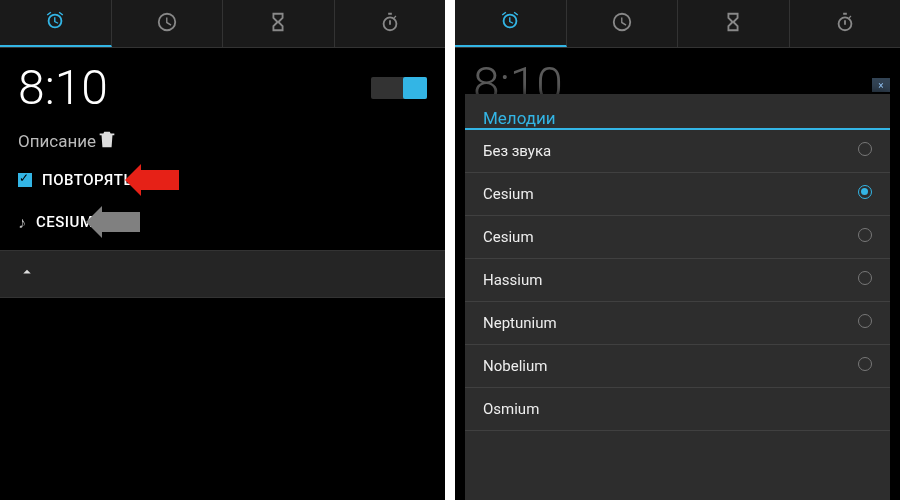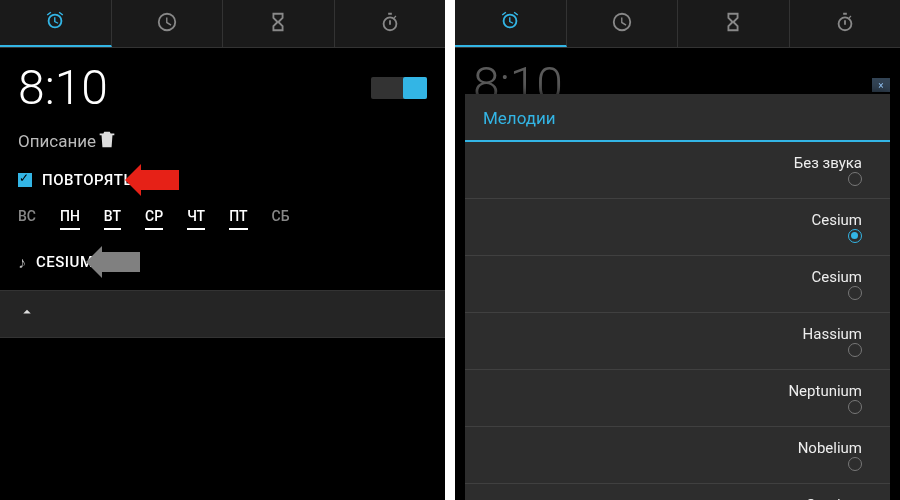--- a/index.html
+++ b/index.html
@@ -41,23 +41,23 @@
     .ringtone-row { display: flex; align-items: center; margin-top: 22px; }
     .note-icon { color: #bbb; margin-right: 10px; font-size: 16px; }
     .ringtone-label { color: #fff; font-size: 15px; font-weight: 500; letter-spacing: 0.5px; }
     .collapse-bg { background: #252525; padding: 12px 18px; margin: 0 -18px; border-top: 1px solid #333; border-bottom: 1px solid #333;}
     
     
     .right-bg-time { position: absolute; top: 56px; left: 18px; color: #5a5a5a; font-size: 48px; font-weight: 300; }
     .right-close { position: absolute; top: 78px; right: 10px; width: 18px; height: 14px; background: #345; color: #9cf; font-size: 10px; display: flex; align-items: center; justify-content: center; }
     
     .dialog { position: absolute; top: 94px; left: 10px; right: 10px; bottom: 0; background: #2d2d2d; box-shadow: 0 0 12px rgba(0,0,0,0.8); }
-    .dialog-title { color: #33b5e5; font-size: 17px; padding: 14px 18px 12px; border-bottom: 2px solid #33b5e5; }
+    .dialog-title { color: #33b5e5; font-size: 17px; padding: 14px 18px 0; border-bottom: 2px solid #33b5e5; }
     .melody-list { }
-    .melody-item { display: flex; align-items: flex-end; justify-content: space-between; padding: 12px 28px; border-bottom: 1px solid #404040; flex-direction: column; }
+    .melody-item { display: flex; align-items: flex-start; justify-content: space-between; padding: 12px 18px; border-bottom: 1px solid #404040; }
     .melody-label { color: #eee; font-size: 15px; }
     .radio { width: 14px; height: 14px; border: 1.5px solid #777; border-radius: 50%; position: relative; }
     .radio.sel { border-color: #33b5e5; }
     .radio.sel::after { content: ""; position: absolute; top: 2px; left: 2px; width: 7px; height: 7px; background: #33b5e5; border-radius: 50%; }
     
     .trash-icon svg, .chevron-icon svg { fill: #ddd; }
   </style>
 </head>
 <body>
 
@@ -109,29 +109,20 @@
           </svg>
       </span>
     </div>
 
     <div class="repeat-row">
       <div class="checkbox"></div>
       <div class="repeat-label">ПОВТОРЯТЬ</div>
       <div class="arrow-red"></div>
     </div>
 
-    <div class="days-row">
-      <div class="day">ВС</div>
-      <div class="day sel">ПН</div>
-      <div class="day sel">ВТ</div>
-      <div class="day sel">СР</div>
-      <div class="day sel">ЧТ</div>
-      <div class="day sel">ПТ</div>
-      <div class="day">СБ</div>
-    </div>
 
     <div class="ringtone-row">
       <span class="note-icon">♪</span>
       <div class="ringtone-label">CESIUM</div>
       <div class="arrow-grey"></div>
     </div>
 
     <div class="collapse-bg" style="margin-top:18px;">
       <span class="chevron-icon">
         <svg width="18" height="18" viewBox="0 0 24 24">

